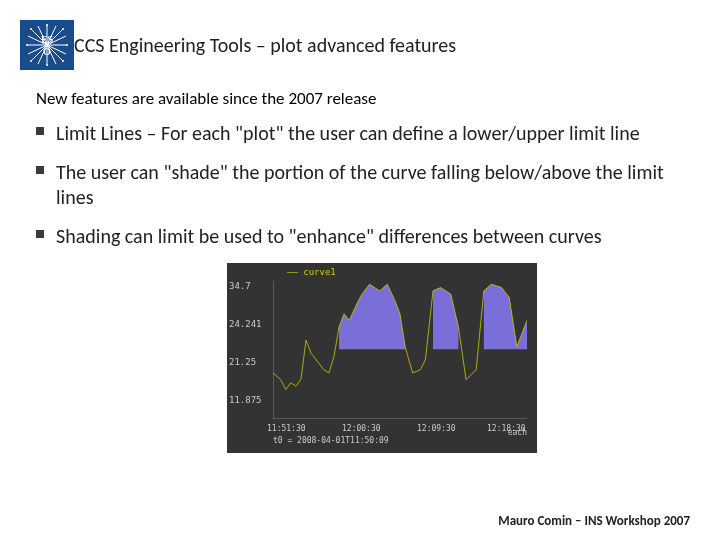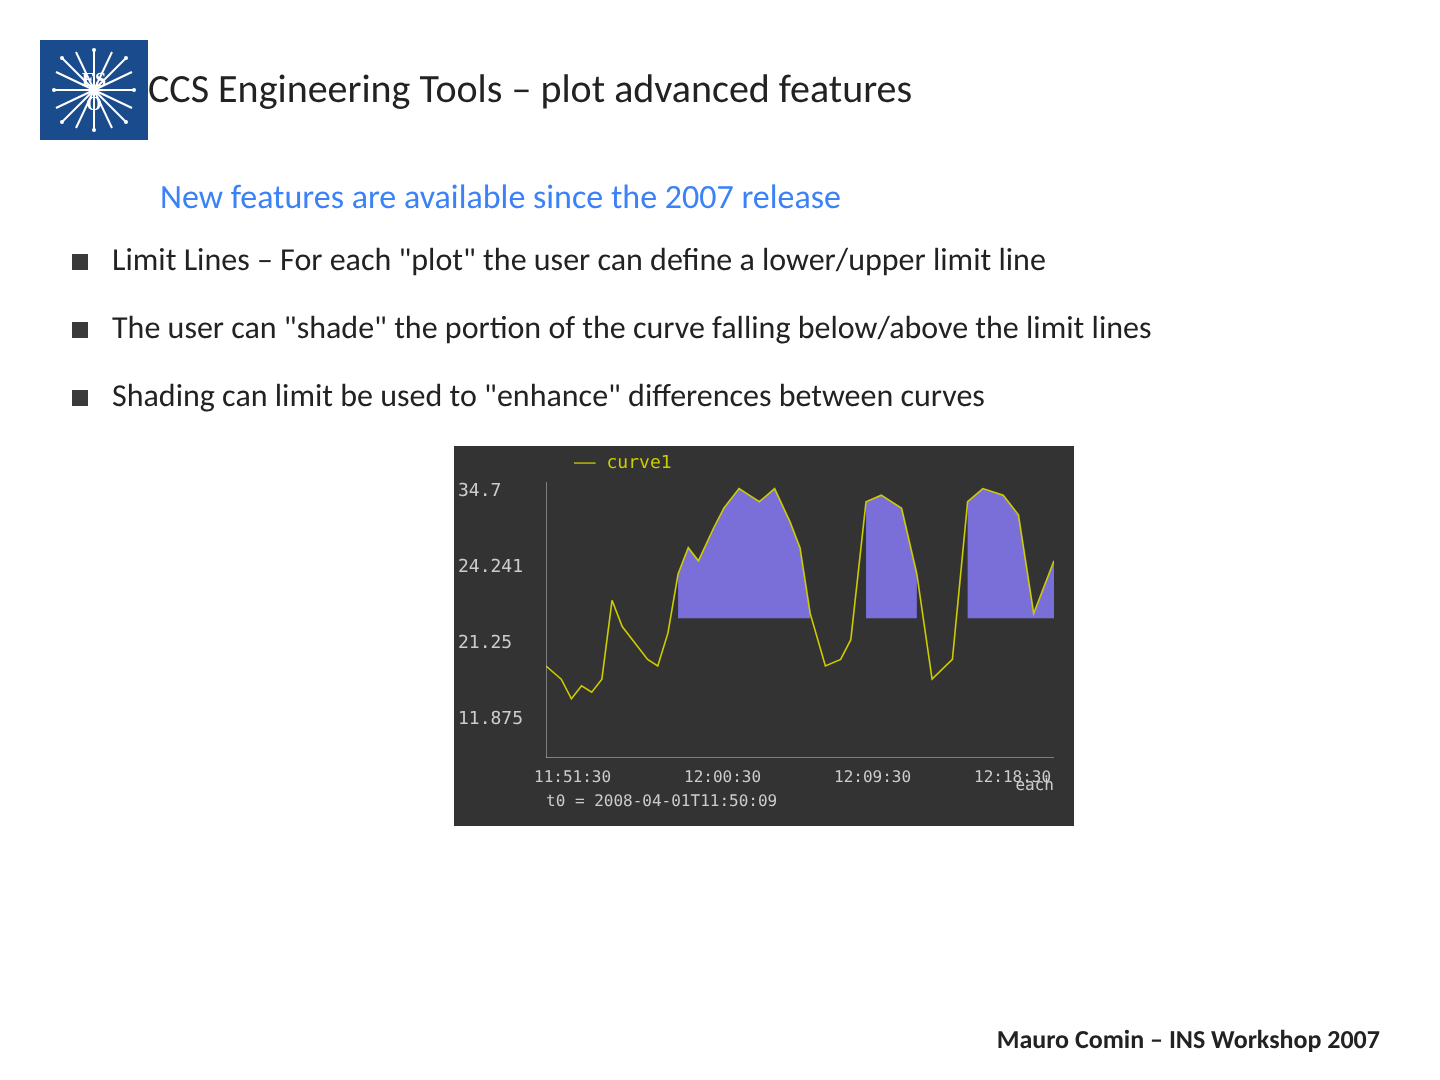--- a/index.html
+++ b/index.html
@@ -28,32 +28,31 @@
   .logo svg { width: 44px; height: 44px; }
   .title {
     flex: 1;
     text-align: left;
     font-size: 20px;
     color: #222;
     padding-right: 50px;
   }
   .subtitle {
     font-size: 17px;
-    color: #3b82f6;
+    color: #000000;
     padding: 8px 36px 12px 36px;
-    margin-left: 44px;
   }
   .bullets {
     padding: 0 36px;
   }
   .bullet {
     display: flex;
     align-items: flex-start;
     margin-bottom: 14px;
-    font-size: 16px;
+    font-size: 20px;
     color: #222;
     line-height: 1.25;
   }
   .bullet .sq {
     width: 8px;
     height: 8px;
     background: #3a3a3a;
     margin-top: 6px;
     margin-right: 12px;
     flex-shrink: 0;

